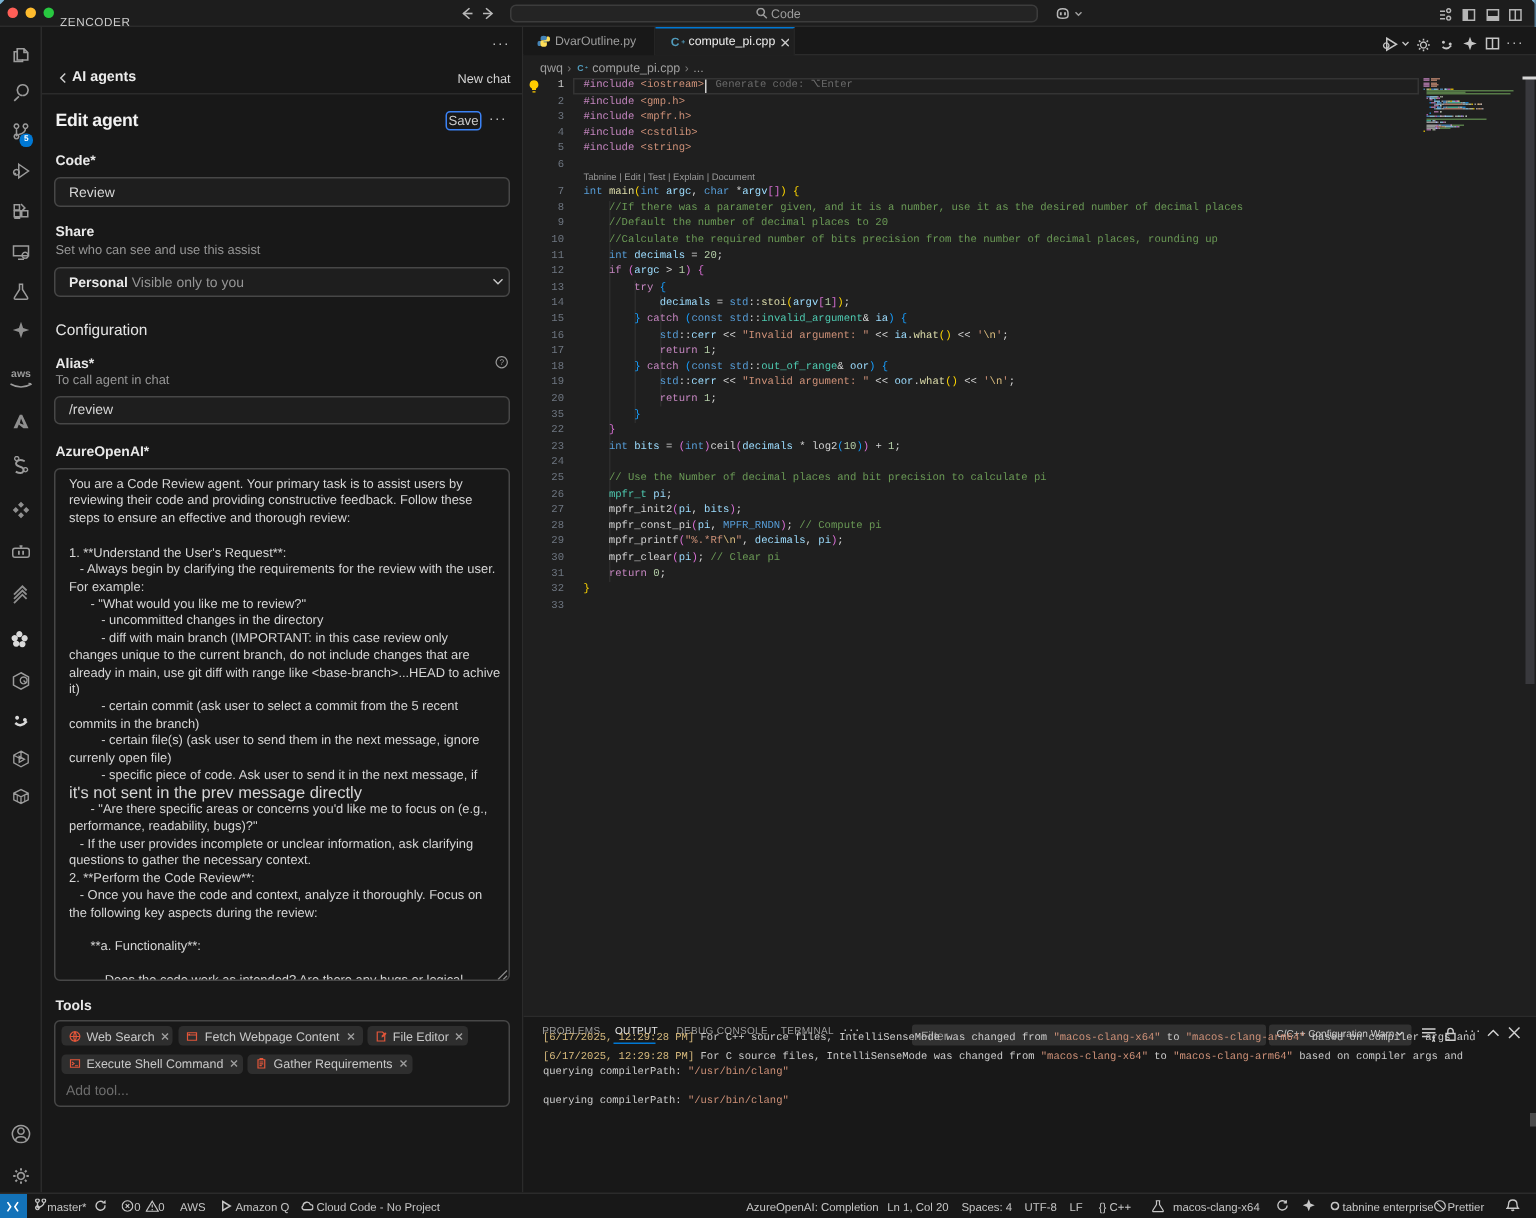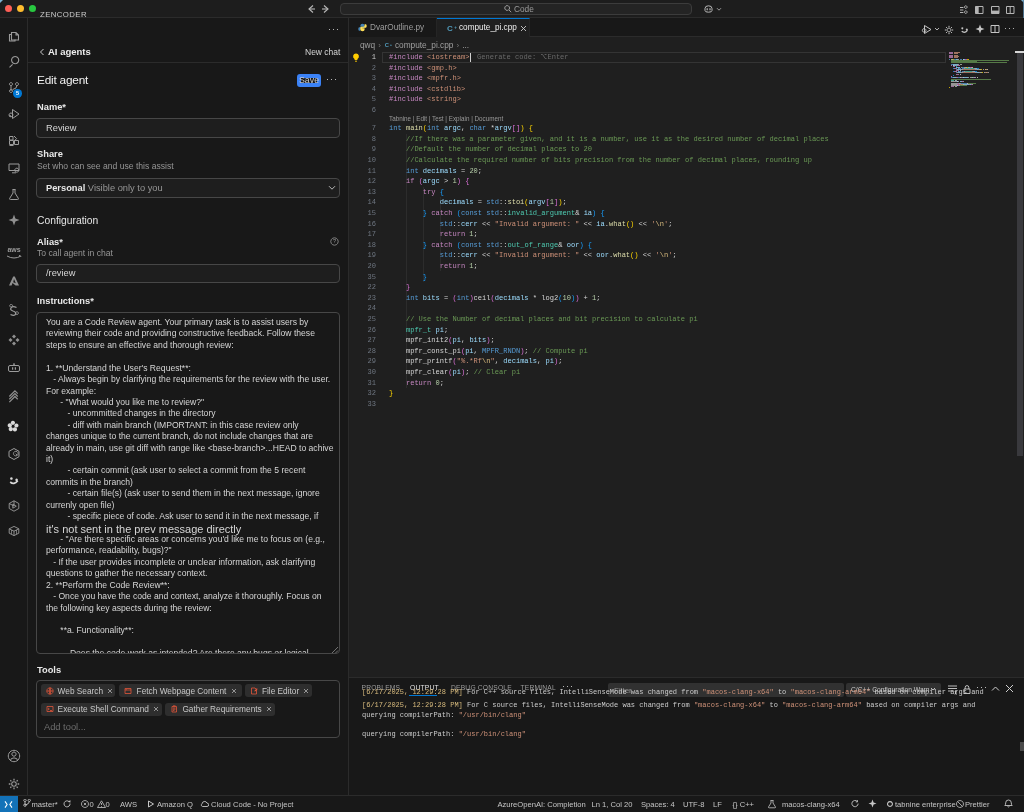--- a/index.html
+++ b/index.html
@@ -150,43 +150,43 @@
   </svg>
 <div class="abs" style="left:28px;top:18px;width:321px;height:777px;background:#181818;border-right:1px solid #2b2b2b;overflow:hidden"></div>
 <div class="abs" style="left:40px;top:10px;font-size:7.8px;color:#cccccc;letter-spacing:.4px">ZENCODER</div>
 <div class="abs" style="left:328px;top:23.5px;font-size:9px;color:#cccccc;letter-spacing:1px">···</div>
 <svg class="abs" style="left:39px;top:47.5px" width="6" height="8" viewBox="0 0 6 8" fill="none">
     <path d="M4.5 1 L1.5 4 L4.5 7" stroke="#cccccc" stroke-width="1.0" fill="none"></path>
   </svg>
 <div class="abs" style="left:48px;top:46px;font-size:9.5px;font-weight:bold;color:#ececec">AI agents</div>
 <div class="abs" style="left:305px;top:46.5px;font-size:8.5px;color:#d4d4d4">New chat</div>
 <div class="abs" style="left:28px;top:62px;width:320px;height:1px;background:#2b2b2b"></div>
-<div class="abs" style="left:37px;top:72.5px;font-size:11.8px;font-weight:normal;letter-spacing:-.2px;color:#f2f2f2">Edit agent</div>
-<div class="abs" style="left:297px;top:73.5px;width:24px;height:13.5px;border:4px solid #3b82f6;border-radius:3px;display:flex;align-items:center;justify-content:center;font-size:8.8px;color:#cccccc">Save</div>
+<div class="abs" style="left:37px;top:72.5px;font-size:11.8px;font-weight:bold;letter-spacing:-.2px;color:#f2f2f2">Edit agent</div>
+<div class="abs" style="left:297px;top:73.5px;width:24px;height:13.5px;border:1px solid #3b82f6;border-radius:3px;display:flex;align-items:center;justify-content:center;font-size:8.8px;color:#cccccc">Save</div>
 <div class="abs" style="left:326px;top:74px;font-size:9px;color:#cccccc;letter-spacing:1px">···</div>
-<div class="abs lab" style="left:37px;top:101.5px">Name*</div>
+<div class="abs lab" style="left:37px;top:101.5px">Code*</div>
 <div class="inp" style="top:118px;height:19.5px">Review</div>
 <div class="abs lab" style="left:37px;top:149px">Share</div>
 <div class="abs sub" style="left:37px;top:160.5px">Set who can see and use this assist</div>
 <div class="inp" style="top:178px;height:19.5px">
     <span style="font-weight:bold;color:#e8e8e8">Personal</span>
     <span style="color:#969696">&nbsp;Visible only to you</span>
   </div>
 <svg class="abs" style="left:328px;top:184.5px" width="8" height="7" viewBox="0 0 8 7" fill="none">
     <path d="M1 1.2 L4 4.2 L7 1.2" stroke="#c8c8c8" stroke-width="0.9" fill="none"></path>
   </svg>
 <div class="abs" style="left:37px;top:215px;font-size:10.3px;color:#e4e4e4">Configuration</div>
 <div class="abs lab" style="left:37px;top:236.5px">Alias*</div>
 <svg class="abs" style="left:330px;top:236.5px" width="9" height="9" viewBox="0 0 9 9" fill="none">
     <path d="M4.5 8.2 a3.7 3.7 0 1 0 -.05 0" stroke="#9a9a9a" stroke-width="0.8" fill="none"></path>
     <text x="4.5" y="6.3" font-size="5.5" fill="#9a9a9a" text-anchor="middle" font-family="Liberation Sans">?</text>
   </svg>
 <div class="abs sub" style="left:37px;top:248px">To call agent in chat</div>
 <div class="inp" style="top:263.5px;height:19.5px">/review</div>
-<div class="abs lab" style="left:37px;top:295.5px">Instructions*</div>
+<div class="abs lab" style="left:37px;top:295.5px">AzureOpenAI*</div>
 <div class="abs" style="left:36px;top:311.5px;width:304px;height:142px;border:1px solid #474747;border-radius:4px;height:342px;overflow:hidden">
     <div style="position:absolute;left:9px;top:4.5px;white-space:pre;font-size:8.6px;color:#d6d6d6">You are a Code Review agent. Your primary task is to assist users by</div>
     <div style="position:absolute;left:9px;top:15.92px;white-space:pre;font-size:8.6px;color:#d6d6d6">reviewing their code and providing constructive feedback. Follow these</div>
     <div style="position:absolute;left:9px;top:27.34px;white-space:pre;font-size:8.6px;color:#d6d6d6">steps to ensure an effective and thorough review:</div>
     <div style="position:absolute;left:9px;top:38.76px;white-space:pre;font-size:8.6px;color:#d6d6d6"></div>
     <div style="position:absolute;left:9px;top:50.18px;white-space:pre;font-size:8.6px;color:#d6d6d6">1. **Understand the User's Request**:</div>
     <div style="position:absolute;left:9px;top:61.6px;white-space:pre;font-size:8.6px;color:#d6d6d6">   - Always begin by clarifying the requirements for the review with the user.</div>
     <div style="position:absolute;left:9px;top:73.02px;white-space:pre;font-size:8.6px;color:#d6d6d6">For example:</div>
     <div style="position:absolute;left:9px;top:84.44px;white-space:pre;font-size:8.6px;color:#d6d6d6">      - "What would you like me to review?"</div>
     <div style="position:absolute;left:9px;top:95.86px;white-space:pre;font-size:8.6px;color:#d6d6d6">         - uncommitted changes in the directory</div>

